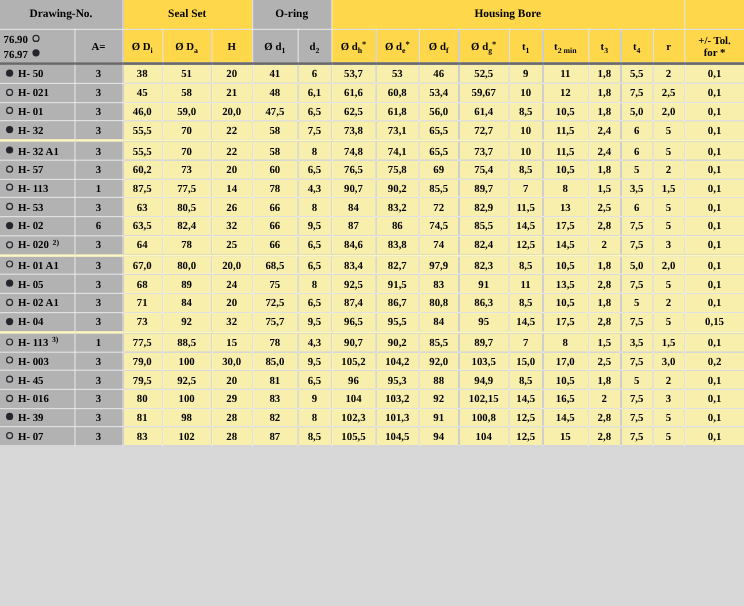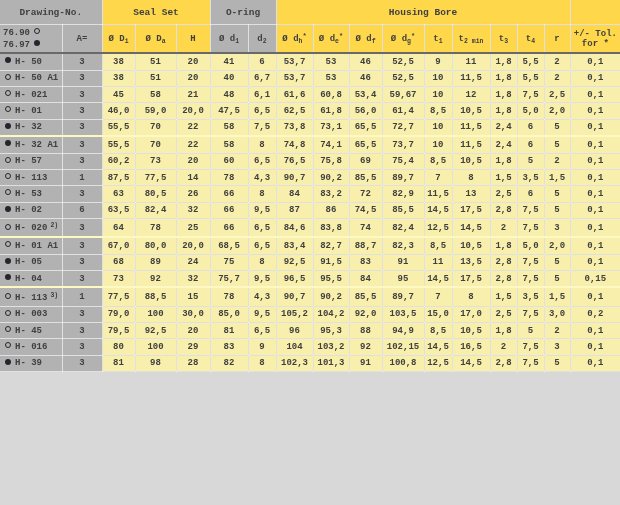--- a/index.html
+++ b/index.html
@@ -1,17 +1,17 @@
 <!DOCTYPE html>
 <html><head>
 <meta charset="utf-8">
 <style>
   html,body{margin:0;padding:0;background:#d8d8d8;width:620px;height:505px;overflow:hidden;}
   table{width:620px;height:372px;border-collapse:collapse;table-layout:fixed;
-        font-family:Liberation Mono, monospace;color:#404040;background:#b2b2b2;}
+        font-family:Liberation Serif, serif;color:#000000;background:#b2b2b2;}
   th,td{border-right:1px solid rgba(255,255,255,0.6);
         border-bottom:1px solid rgba(255,255,255,0.6);
         padding:0;text-align:center;font-weight:bold;overflow:hidden;white-space:nowrap;}
   th:last-child,td:last-child{border-right:none;}
   .y{background:#fed84a;}
   .g{background:#b2b2b2;}
   td.y{background:#f9efad;}
   tr.r1 th{height:24px;font-size:9.5px;}
   tr.r2 th{height:27px;font-size:9px;border-bottom:2px solid #696969;}
   tbody td{font-size:9px;}
@@ -99,39 +99,20 @@
         <td class="y">46</td>
         <td class="y">52,5</td>
         <td class="y">9</td>
         <td class="y">11</td>
         <td class="y">1,8</td>
         <td class="y">5,5</td>
         <td class="y">2</td>
         <td class="y">0,1</td>
       </tr>
       <tr>
-        <td class="g draw"><span class="mark open"></span><span>H- 50 A1</span></td>
-        <td class="g">3</td>
-        <td class="y">38</td>
-        <td class="y">51</td>
-        <td class="y">20</td>
-        <td class="y">40</td>
-        <td class="y">6,7</td>
-        <td class="y">53,7</td>
-        <td class="y">53</td>
-        <td class="y">46</td>
-        <td class="y">52,5</td>
-        <td class="y">10</td>
-        <td class="y">11,5</td>
-        <td class="y">1,8</td>
-        <td class="y">5,5</td>
-        <td class="y">2</td>
-        <td class="y">0,1</td>
-      </tr>
-      <tr>
         <td class="g draw"><span class="mark open"></span><span>H- 021</span></td>
         <td class="g">3</td>
         <td class="y">45</td>
         <td class="y">58</td>
         <td class="y">21</td>
         <td class="y">48</td>
         <td class="y">6,1</td>
         <td class="y">61,6</td>
         <td class="y">60,8</td>
         <td class="y">53,4</td>
@@ -298,21 +279,21 @@
       <tr>
         <td class="g draw"><span class="mark open"></span><span>H- 01 A1</span></td>
         <td class="g">3</td>
         <td class="y">67,0</td>
         <td class="y">80,0</td>
         <td class="y">20,0</td>
         <td class="y">68,5</td>
         <td class="y">6,5</td>
         <td class="y">83,4</td>
         <td class="y">82,7</td>
-        <td class="y">88,7</td>
+        <td class="y">97,9</td>
         <td class="y">82,3</td>
         <td class="y">8,5</td>
         <td class="y">10,5</td>
         <td class="y">1,8</td>
         <td class="y">5,0</td>
         <td class="y">2,0</td>
         <td class="y">0,1</td>
       </tr>
       <tr>
         <td class="g draw"><span class="mark filled"></span><span>H- 05</span></td>
@@ -324,20 +305,39 @@
         <td class="y">8</td>
         <td class="y">92,5</td>
         <td class="y">91,5</td>
         <td class="y">83</td>
         <td class="y">91</td>
         <td class="y">11</td>
         <td class="y">13,5</td>
         <td class="y">2,8</td>
         <td class="y">7,5</td>
         <td class="y">5</td>
+        <td class="y">0,1</td>
+      </tr>
+      <tr>
+        <td class="g draw"><span class="mark open"></span><span>H- 02 A1</span></td>
+        <td class="g">3</td>
+        <td class="y">71</td>
+        <td class="y">84</td>
+        <td class="y">20</td>
+        <td class="y">72,5</td>
+        <td class="y">6,5</td>
+        <td class="y">87,4</td>
+        <td class="y">86,7</td>
+        <td class="y">80,8</td>
+        <td class="y">86,3</td>
+        <td class="y">8,5</td>
+        <td class="y">10,5</td>
+        <td class="y">1,8</td>
+        <td class="y">5</td>
+        <td class="y">2</td>
         <td class="y">0,1</td>
       </tr>
       <tr class="sec">
         <td class="g draw"><span class="mark filled"></span><span>H- 04</span></td>
         <td class="g">3</td>
         <td class="y">73</td>
         <td class="y">92</td>
         <td class="y">32</td>
         <td class="y">75,7</td>
         <td class="y">9,5</td>
@@ -440,14 +440,33 @@
         <td class="y">101,3</td>
         <td class="y">91</td>
         <td class="y">100,8</td>
         <td class="y">12,5</td>
         <td class="y">14,5</td>
         <td class="y">2,8</td>
         <td class="y">7,5</td>
         <td class="y">5</td>
         <td class="y">0,1</td>
       </tr>
+      <tr>
+        <td class="g draw"><span class="mark open"></span><span>H- 07</span></td>
+        <td class="g">3</td>
+        <td class="y">83</td>
+        <td class="y">102</td>
+        <td class="y">28</td>
+        <td class="y">87</td>
+        <td class="y">8,5</td>
+        <td class="y">105,5</td>
+        <td class="y">104,5</td>
+        <td class="y">94</td>
+        <td class="y">104</td>
+        <td class="y">12,5</td>
+        <td class="y">15</td>
+        <td class="y">2,8</td>
+        <td class="y">7,5</td>
+        <td class="y">5</td>
+        <td class="y">0,1</td>
+      </tr>
     </tbody>
 </table>
 
 </body></html>

